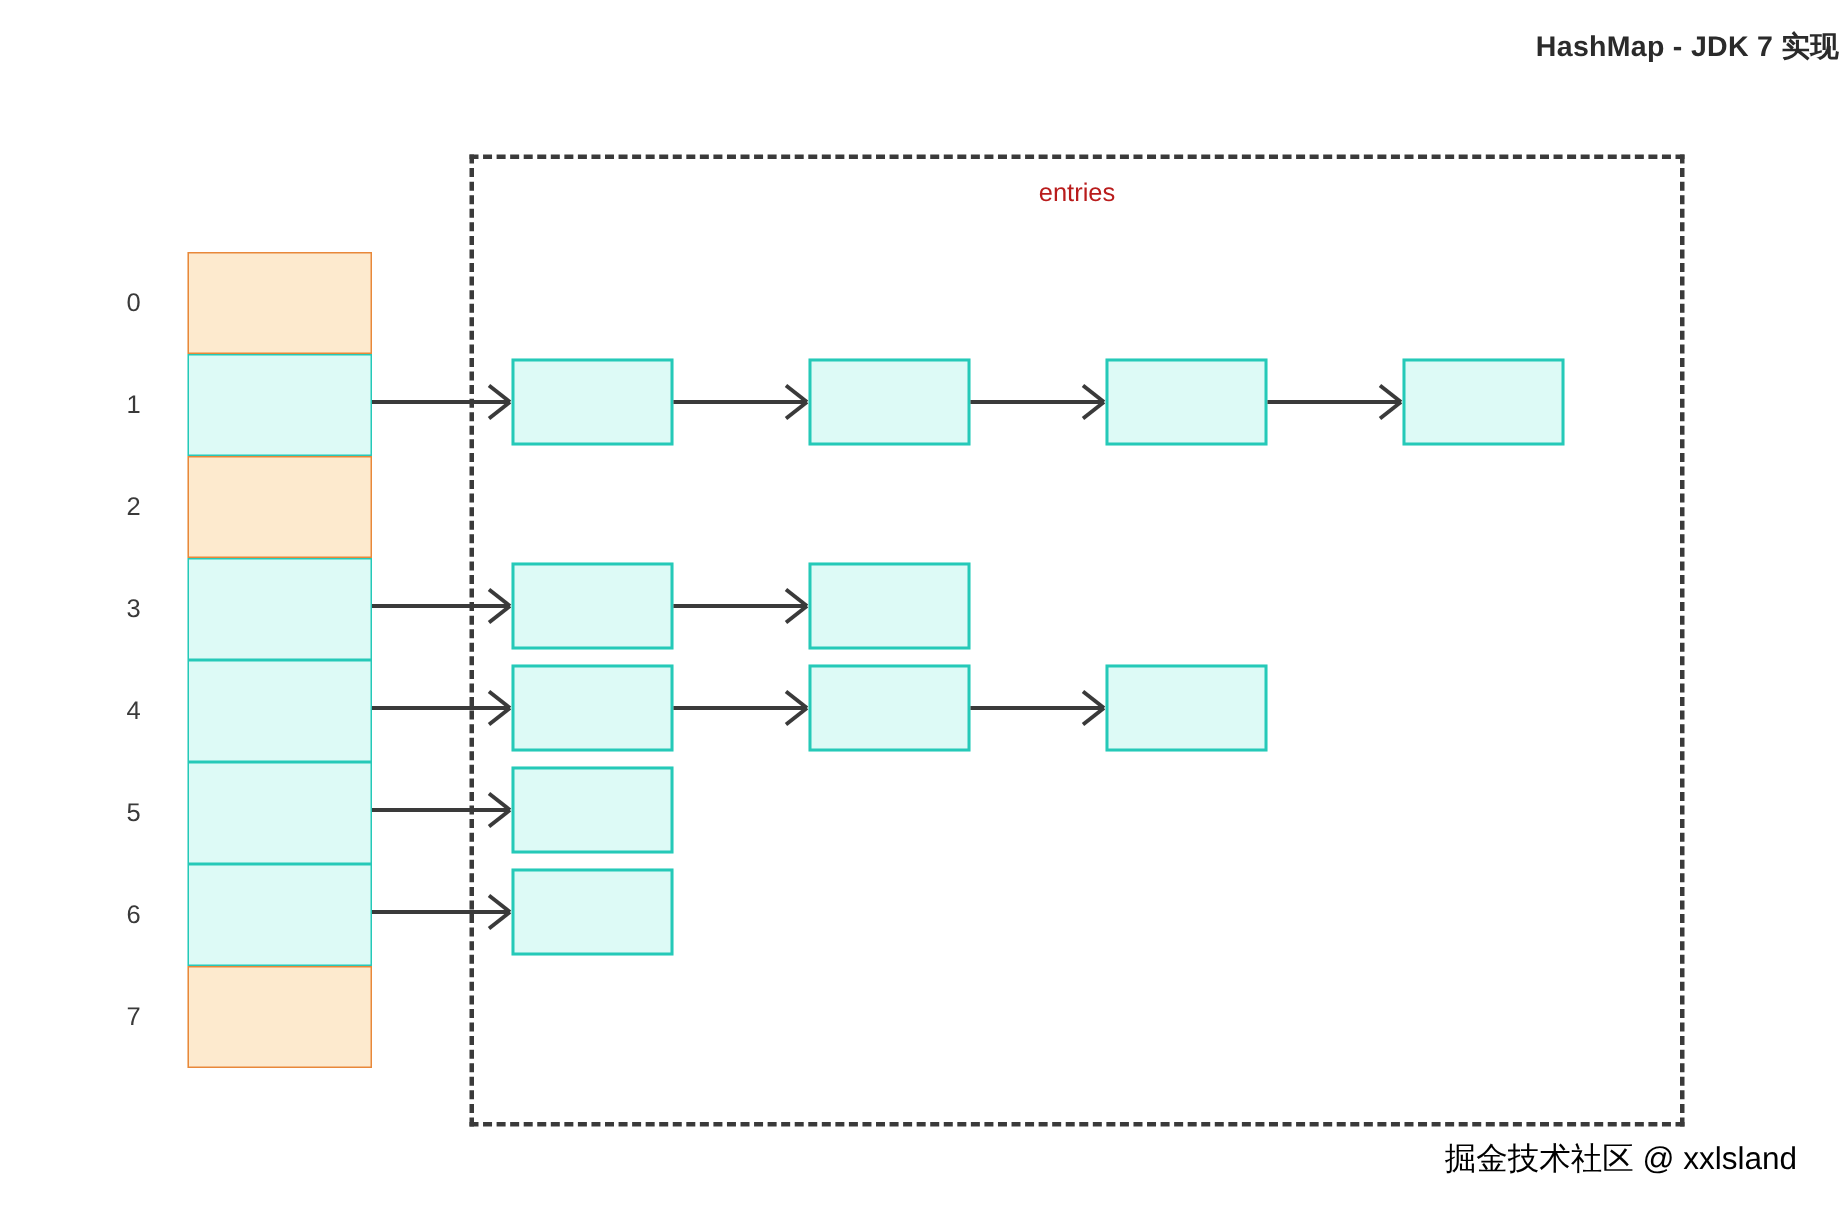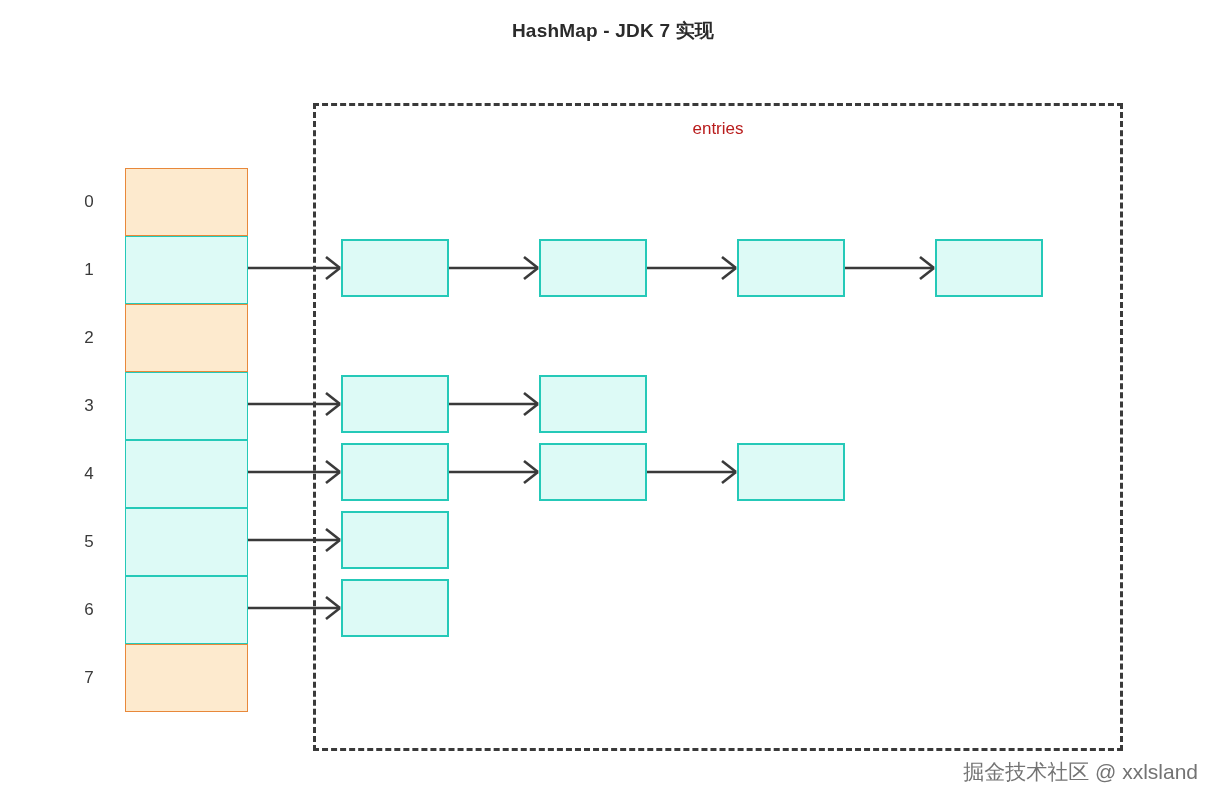--- a/index.html
+++ b/index.html
@@ -15,21 +15,21 @@
     width: 1226px;
     height: 808px;
     background: #ffffff;
     overflow: hidden;
   }
   #diagram-title {
     position: absolute;
     left: 0;
     top: 18px;
     width: 1226px;
-    text-align: center;
+    text-align: right;
     font-size: 19px;
     font-weight: bold;
     color: #2b2b2b;
     letter-spacing: 0.2px;
   }
   #entries-region {
     position: absolute;
     left: 313px;
     top: 103px;
     width: 810px;
@@ -89,21 +89,21 @@
     top: 0;
     width: 1226px;
     height: 808px;
     pointer-events: none;
   }
   #watermark {
     position: absolute;
     right: 28px;
     top: 758px;
     font-size: 21px;
-    color: #737373;
+    color: #000000;
     white-space: nowrap;
   }
 </style>
 </head>
 <body>
 
 <div id="canvas">
 
   <div id="diagram-title">HashMap - JDK 7 实现</div>
 

